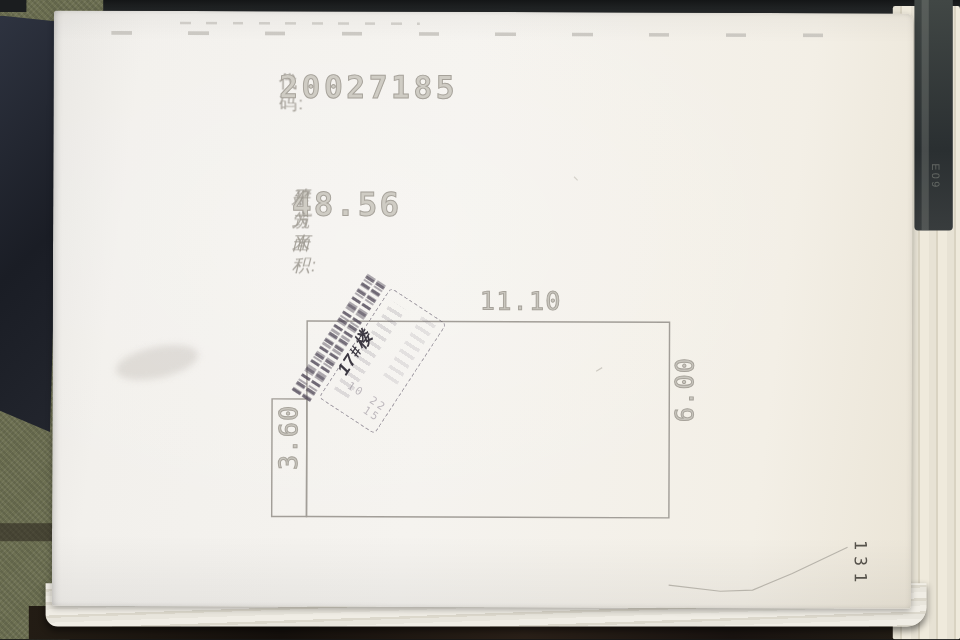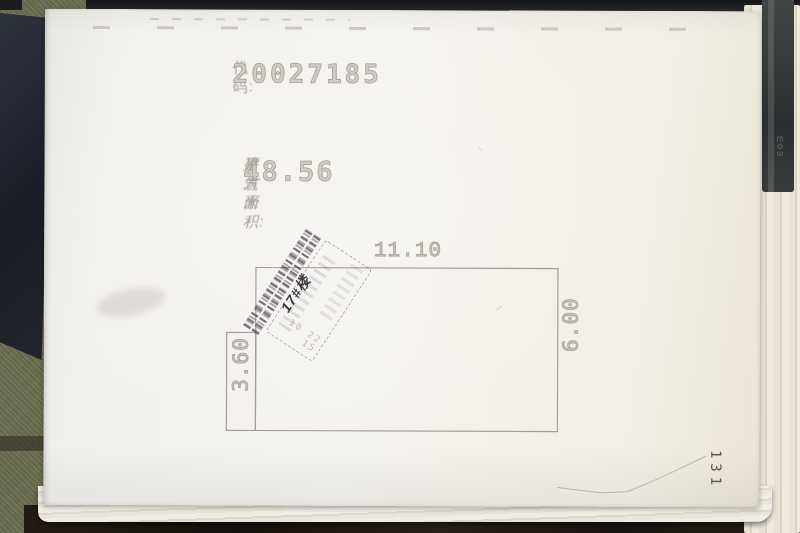--- a/index.html
+++ b/index.html
@@ -75,21 +75,21 @@
   .code-row .outline-num{font-size:26px;letter-spacing:3px;}
   .area-row{left:199px;top:146px;display:flex;align-items:baseline;gap:5px;}
   .area-row .cjk{font-size:15px;letter-spacing:1px;font-style:italic;}
   .area-row .outline-num{font-size:27px;letter-spacing:2px;}
 
   
   svg.plan{left:0;top:0;}
   .dim{font-family:"DejaVu Sans Mono",monospace;
     color:#c9c6be;-webkit-text-stroke:.8px #a6a29a;
     font-size:21px;letter-spacing:1px;text-align:center;}
-  .dim-width{left:314px;top:229px;width:100px;font-family:Liberation Mono, monospace;}
+  .dim-width{left:340px;top:229px;width:100px;}
   .dim-height{left:496px;top:303px;width:60px;height:22px;transform:rotate(-90deg);}
   .dim-left{left:161px;top:344px;width:70px;height:22px;transform:rotate(-90deg);}
 
   
   .stamp-band{left:180px;top:261px;width:118px;height:20px;
     transform:rotate(-57deg);filter:blur(.4px);opacity:.85;}
   .stamp-band .row{position:absolute;left:0;width:100%;height:8px;
     background:
       repeating-linear-gradient(90deg,rgba(74,66,82,.85) 0 2.5px,transparent 2.5px 7px),
       repeating-linear-gradient(90deg,rgba(74,66,82,.5) 1px 3px,transparent 3px 5.5px);}

